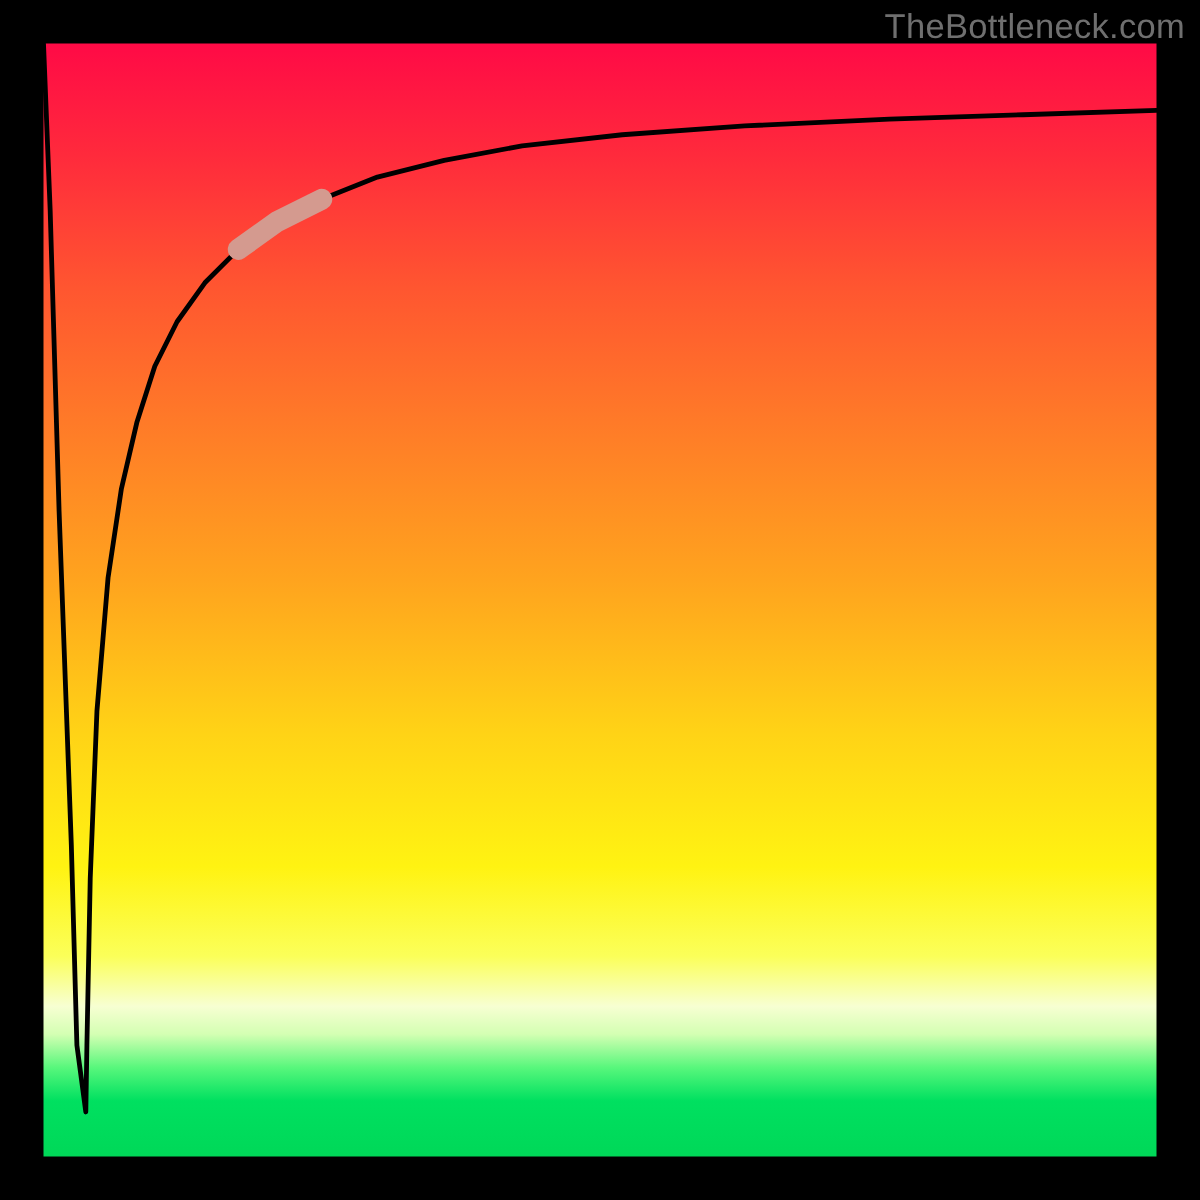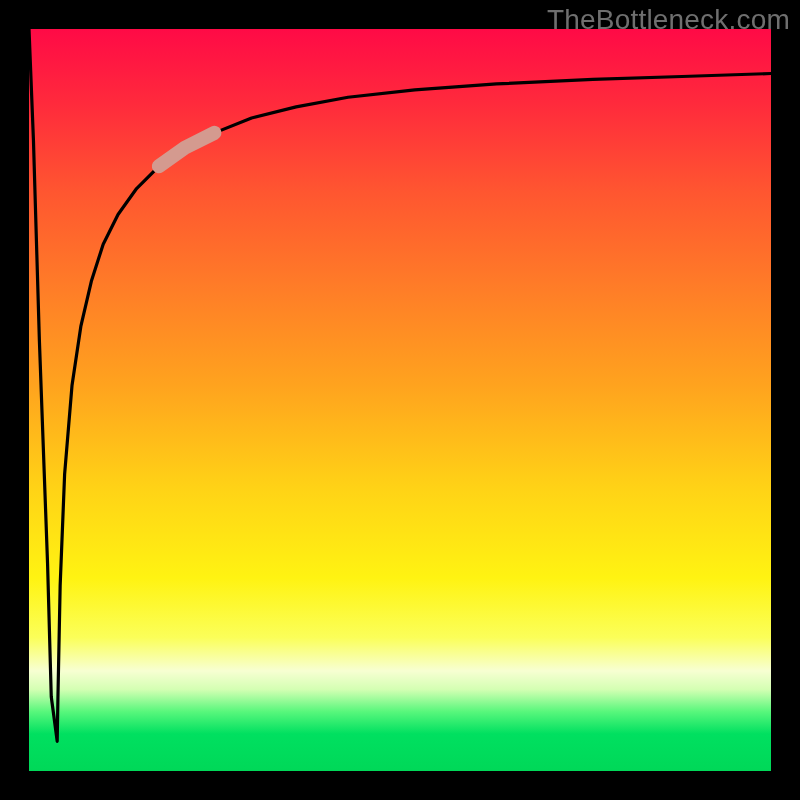--- a/index.html
+++ b/index.html
@@ -38,21 +38,21 @@
       #58f77c 92%,
       #00e060 95%,
       #00d858 100%
     );
   }
   .attribution {
     position: absolute;
     top: 4px;
     right: 10px;
     color: #6f6f6f;
-    font-size: 28px;
+    font-size: 23px;
     letter-spacing: 0.2px;
     font-weight: 400;
   }
   svg.curve {
     position: absolute;
     left: 0;
     top: 0;
     width: 742px;
     height: 742px;
     overflow: visible;

